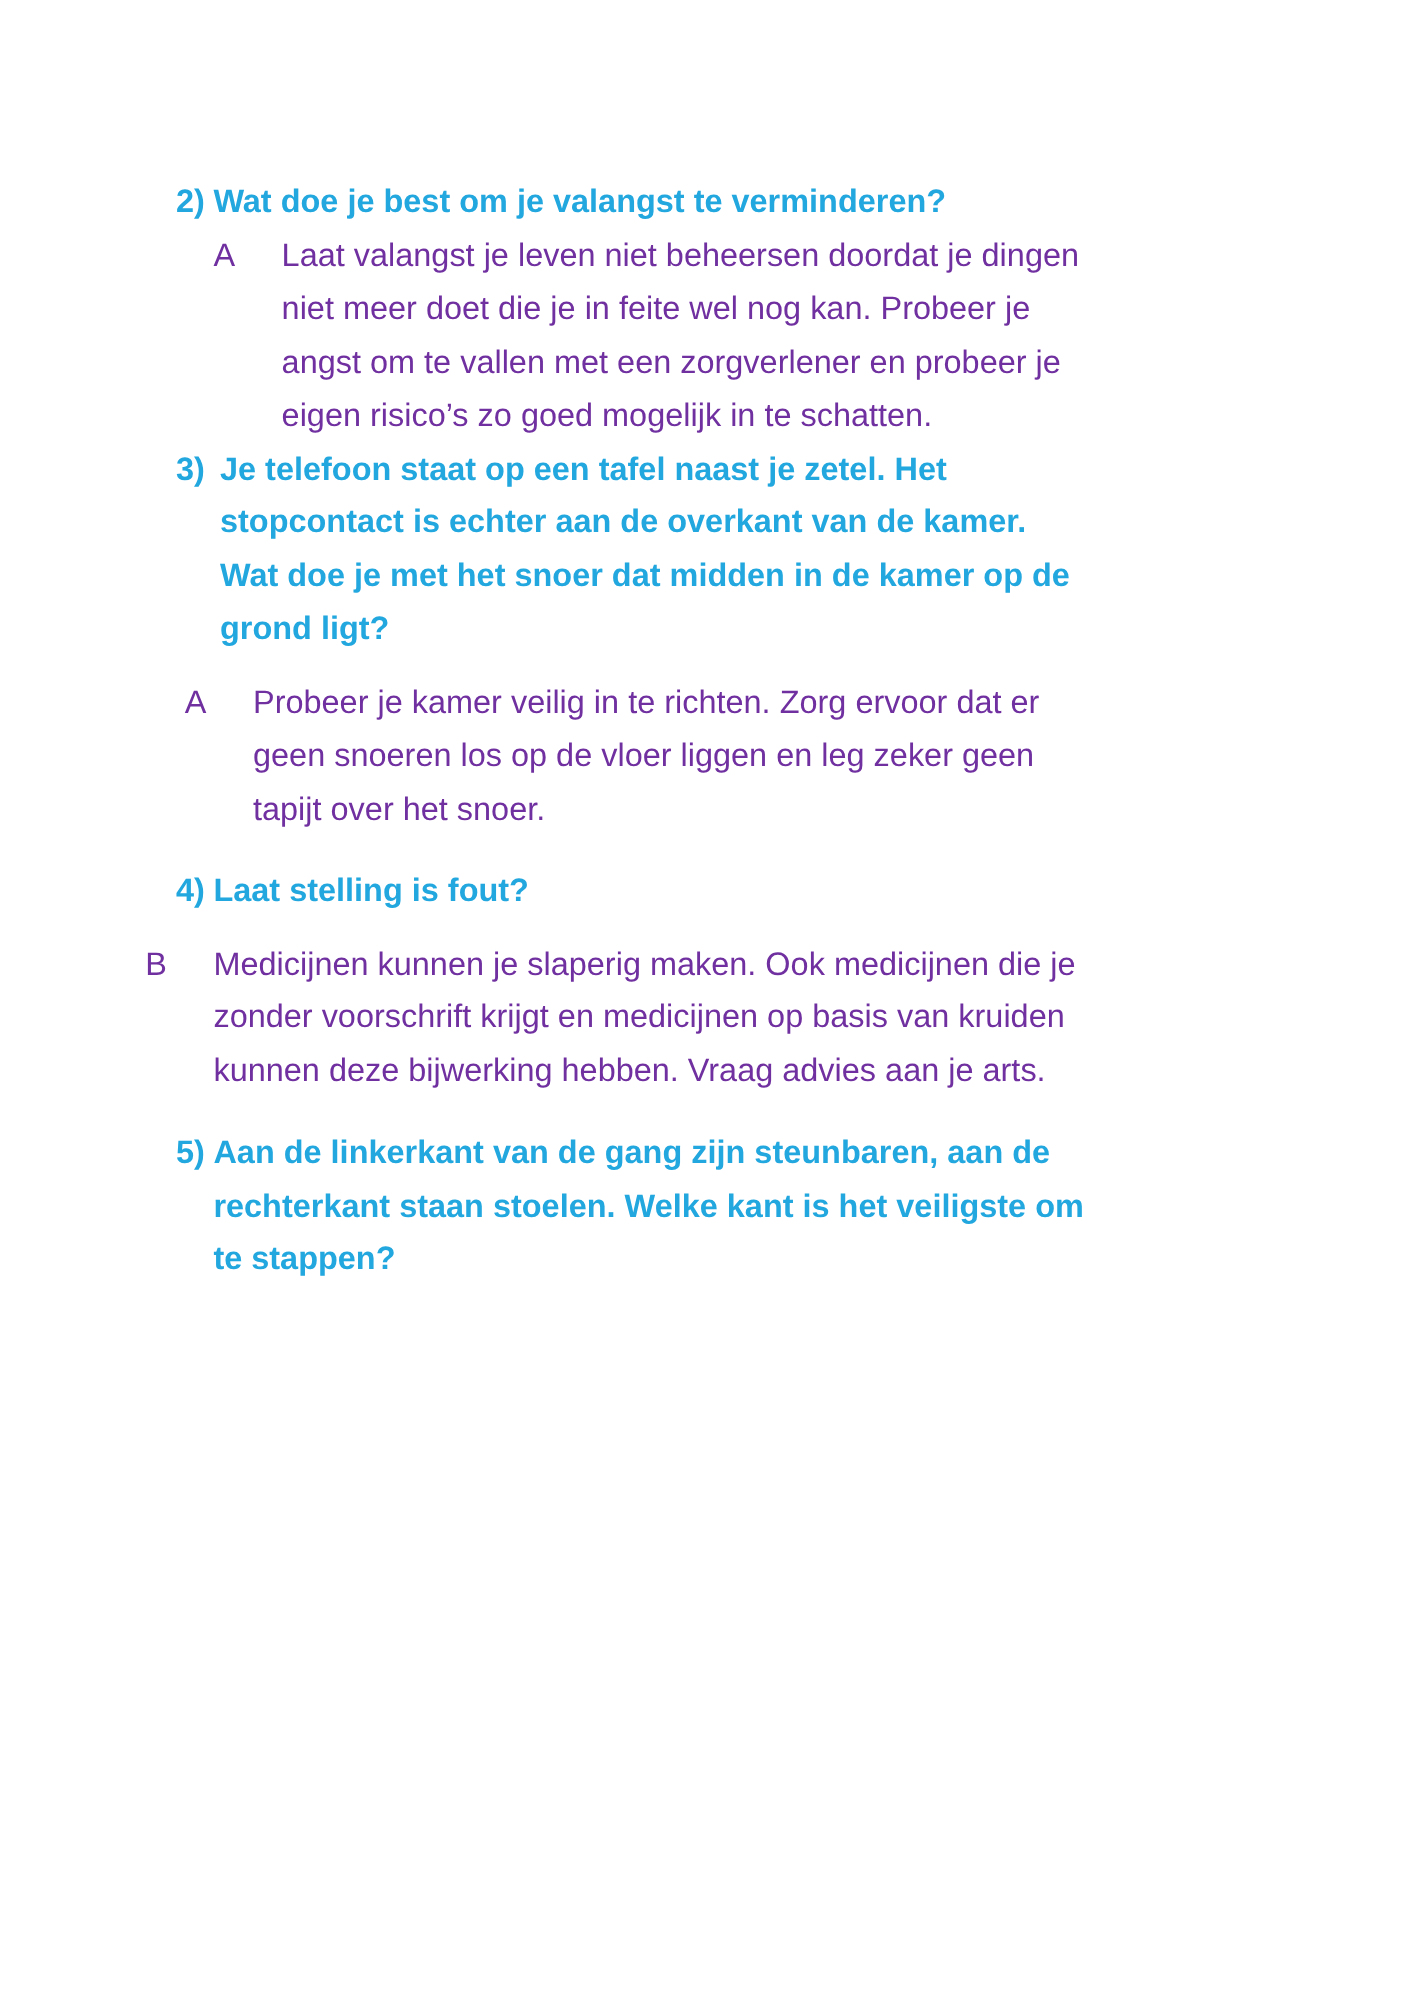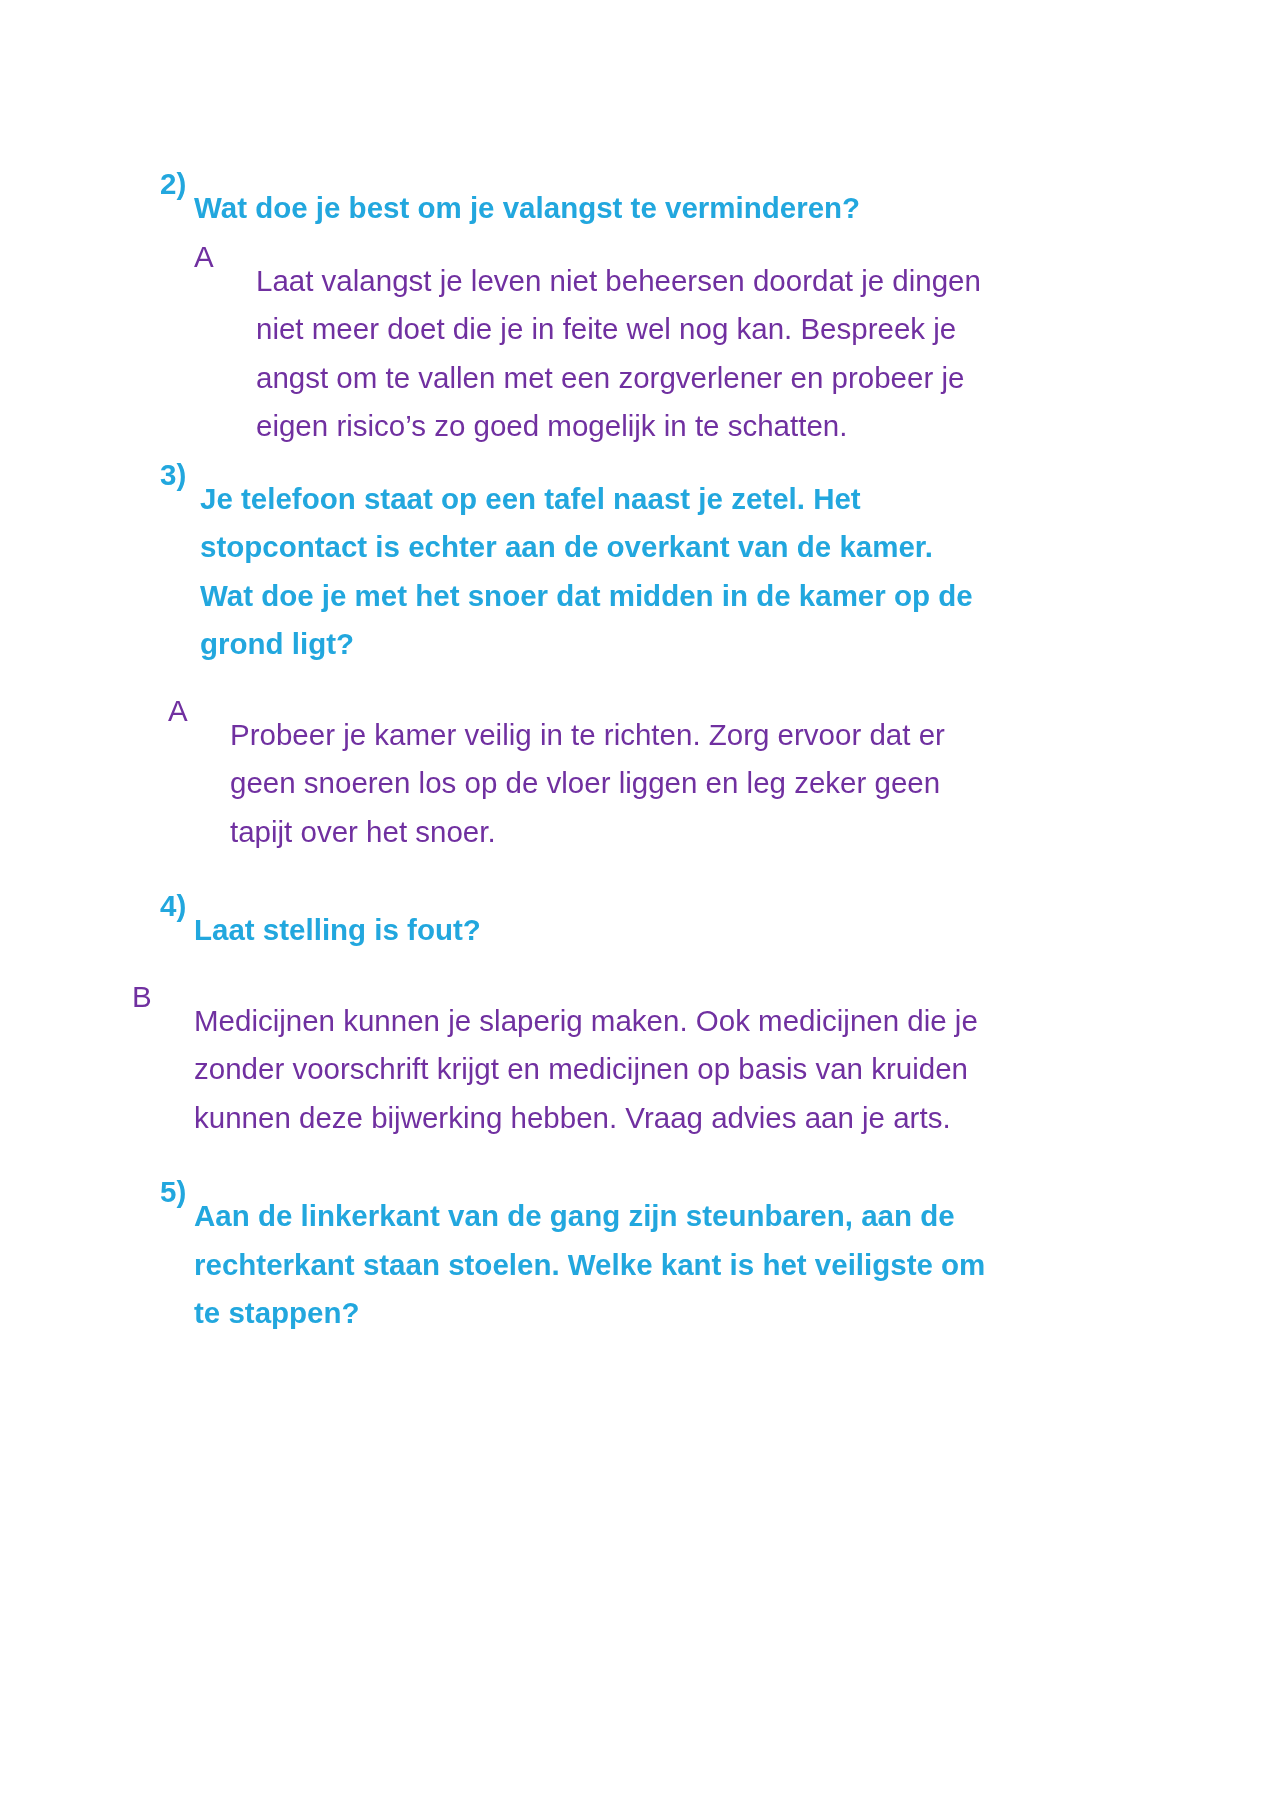--- a/index.html
+++ b/index.html
@@ -29,21 +29,20 @@
     align-items: flex-start;
   }
 
   .marker {
     flex: 0 0 auto;
     white-space: pre;
   }
 
   .body-text {
     flex: 1 1 auto;
-    margin-top: 24px;
   }
 
   
   .question {
     color: #22a7de;
     font-weight: bold;
     font-size: 29.5px;
     line-height: 48.5px;
   }
   .question .marker {
@@ -79,21 +78,21 @@
 
 <div class="page">
 
   <div class="block question indent-0">
     <span class="marker">2)</span>
     <span class="body-text">Wat doe je best om je valangst te verminderen?</span>
   </div>
 
   <div class="block answer indent-a">
     <span class="marker">A</span>
-    <span class="body-text">Laat valangst je leven niet beheersen doordat je dingen niet meer doet die je in feite wel nog kan. Bespreek je angst om te vallen met een zorgverlener en probeer je eigen risico’s zo goed mogelijk in te schatten.</span>
+    <span class="body-text">Laat valangst je leven niet beheersen doordat je dingen niet meer doet die je in feite wel nog kan. Probeer je angst om te vallen met een zorgverlener en probeer je eigen risico’s zo goed mogelijk in te schatten.</span>
   </div>
 
   <div class="block question q-wide indent-0">
     <span class="marker">3)</span>
     <span class="body-text">Je telefoon staat op een tafel naast je zetel. Het stopcontact is echter aan de overkant van de kamer. Wat doe je met het snoer dat midden in de kamer op de grond ligt?</span>
   </div>
 
   <div class="gap-md"></div>
 
   <div class="block answer indent-b">

